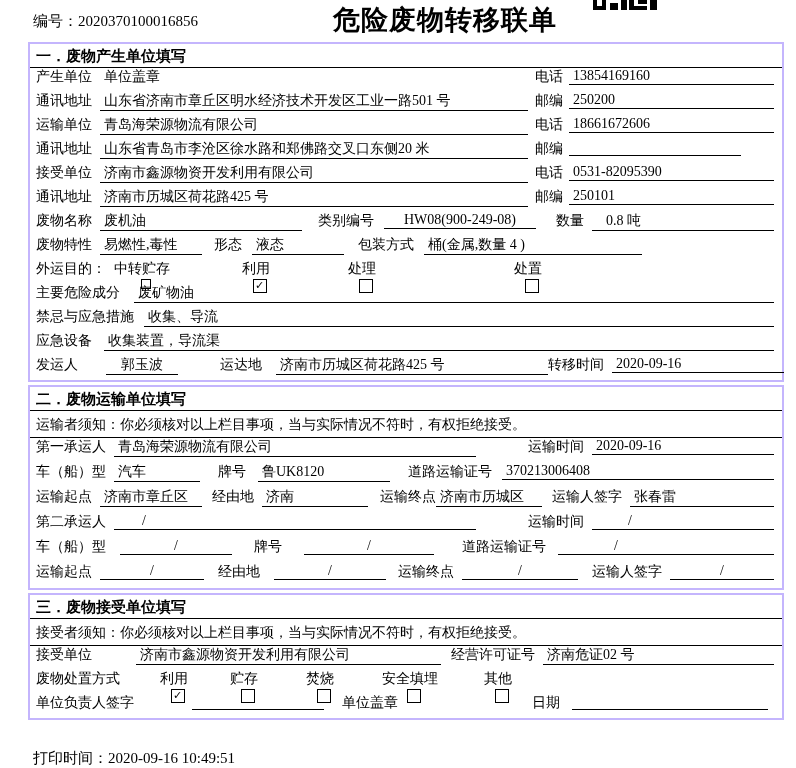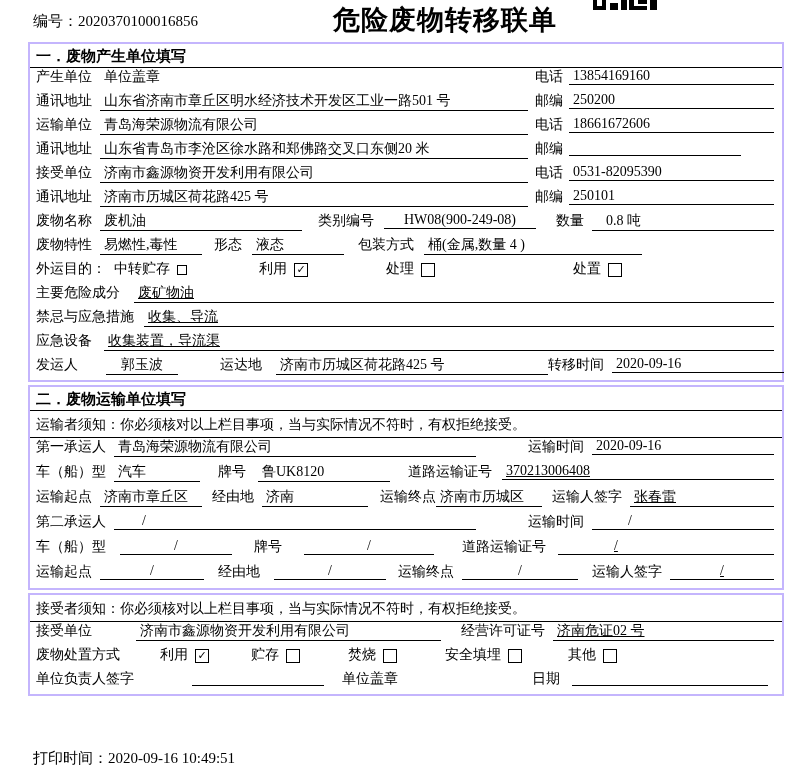--- a/index.html
+++ b/index.html
@@ -17,26 +17,26 @@
   .sec-head{font-weight:bold;font-size:15px;line-height:16px;padding:4px 6px 2px;
             border-bottom:1px solid #000;height:24px;box-sizing:border-box;}
   .notice{font-size:14px;padding:5px 6px 0;border-bottom:1px solid #000;height:27px;box-sizing:border-box;}
 
   .row{display:flex;align-items:flex-start;height:24px;padding:0 8px 3px 6px;
        font-size:14px;box-sizing:border-box;white-space:nowrap;}
   .box2 .row{height:25px;}
   .lbl{flex-shrink:0;}
   .v{border-bottom:1px solid #000;padding:0 4px;box-sizing:border-box;min-height:16px;
      flex-shrink:0;overflow:visible;}
-  .fill{flex:1 1 auto;text-decoration:underline;}
+  .fill{flex:1 1 auto;}
   .ra{margin-left:auto;}
   .c{text-align:center;}
   .sp{flex-shrink:0;}
 
-  .opt{display:inline-flex;align-items:center;}
+  .opt{display:inline-flex;align-items:center;flex-direction:column;}
   .cb{display:inline-block;width:12px;height:12px;border:1px solid #000;margin-left:7px;
       text-align:center;line-height:12px;font-size:11px;box-sizing:content-box;
       font-family:"DejaVu Sans",sans-serif;position:relative;top:1px;}
   .cb.sm{width:8px;height:8px;}
 
   .footer{position:absolute;left:33px;top:749px;font-size:15px;white-space:nowrap;}
 </style>
 </head>
 <body>
 
@@ -221,26 +221,27 @@
         <span class="lbl" style="margin-left:14px">经由地</span>
         <span class="v c" style="width:112px;margin-left:14px">/</span>
         <span class="lbl" style="margin-left:12px">运输终点</span>
         <span class="v c" style="width:116px;margin-left:8px">/</span>
         <span class="lbl" style="margin-left:14px">运输人签字</span>
         <span class="v c fill" style="margin-left:8px">/</span>
       </div>
     </div>
 
     <div class="box box3">
+      <div class="sec-head">三．废物接受单位填写</div>
       <div class="notice">接受者须知：你必须核对以上栏目事项，当与实际情况不符时，有权拒绝接受。</div>
 
       <div class="row">
         <span class="lbl">接受单位</span>
         <span class="v" style="width:305px;margin-left:44px">济南市鑫源物资开发利用有限公司</span>
-        <span class="lbl" style="margin-left:20px">经营许可证号</span>
+        <span class="lbl" style="margin-left:10px">经营许可证号</span>
         <span class="v fill" style="margin-left:8px">济南危证02 号</span>
       </div>
 
 
       <div class="row">
         <span class="lbl">废物处置方式</span>
         <span class="opt" style="margin-left:40px">
           <span>利用</span>
           <span class="cb">✓</span>
         </span>

